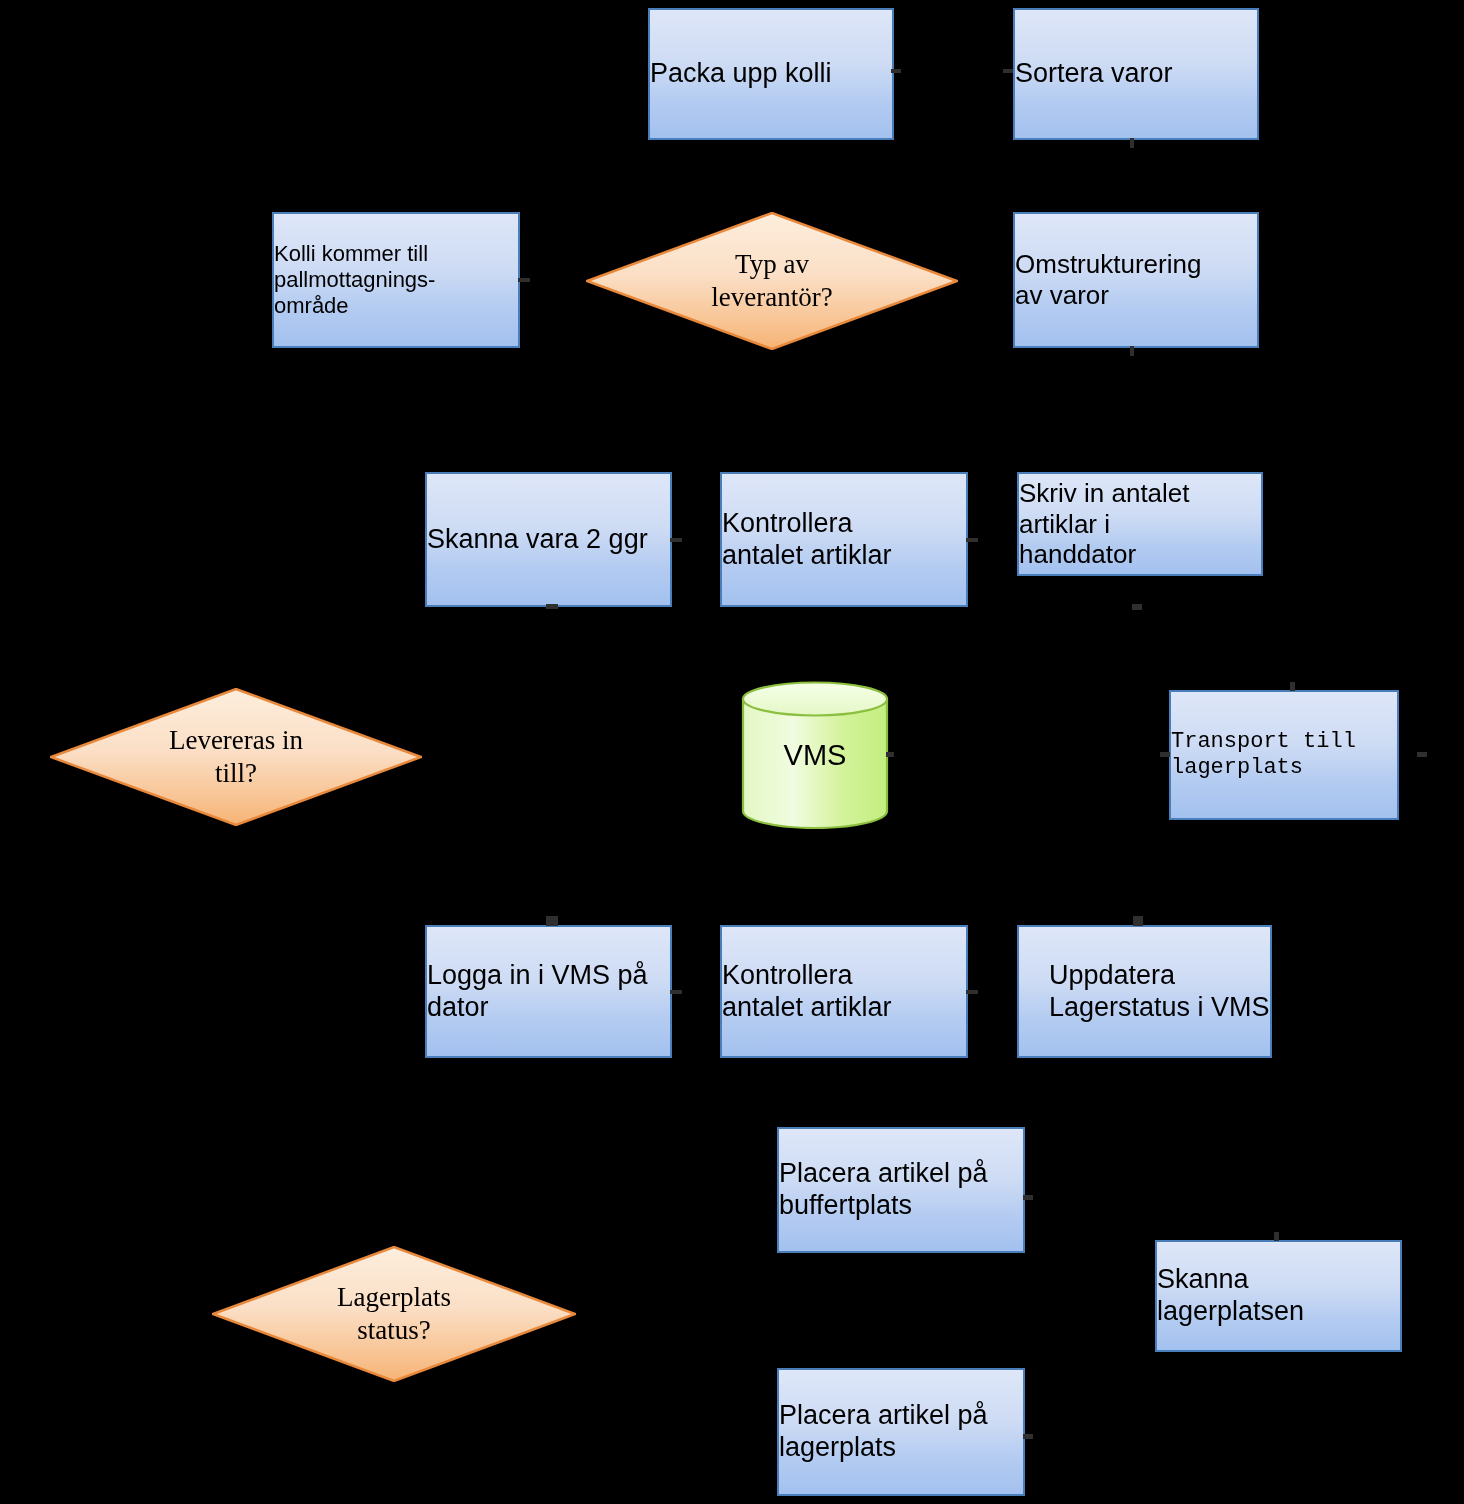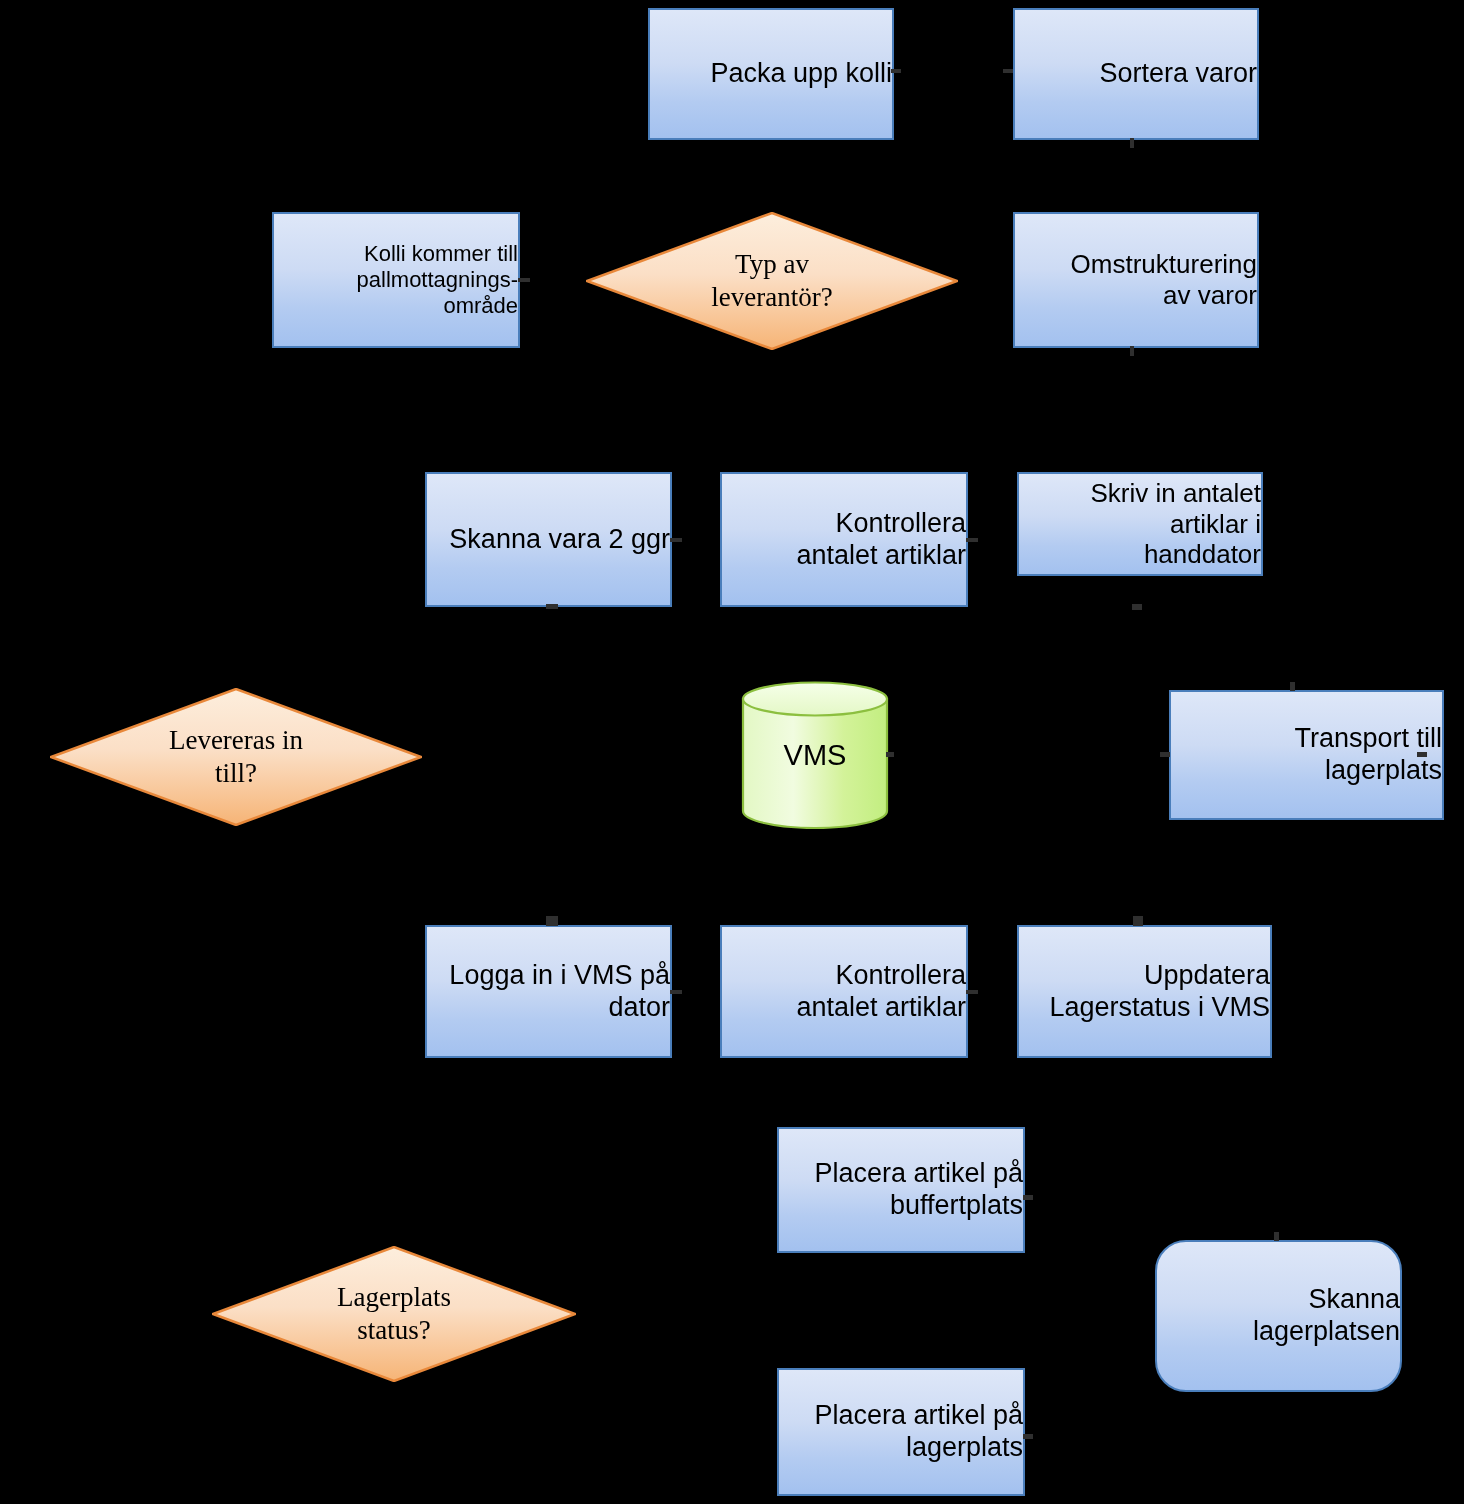--- a/index.html
+++ b/index.html
@@ -20,21 +20,21 @@
   }
   
   .node-box {
     position: absolute;
     box-sizing: border-box;
     border: 2px solid #4a7ebb;
     background: linear-gradient(to bottom, #dee7f8 0%, #cddbf4 42%, #b3cbf1 72%, #a3c1ef 100%);
     display: flex;
     align-items: center;
     justify-content: center;
-    text-align: right;
+    text-align: left;
     color: #000000;
     line-height: 1.18;
     white-space: pre;
   }
   .node-box .txt {
     display: block;
     width: 118%;
     white-space: pre-line;
   }
   
@@ -175,21 +175,21 @@
           <stop offset="100%" stop-color="#e4f8c6"></stop>
         </linearGradient>
       </defs>
       <path d="M3,18 L3,130 A72,17 0 0 0 147,130 L147,18 Z" fill="url(#gradCylBody)" stroke="#8cbf3f" stroke-width="2.2"></path>
       <ellipse cx="75" cy="18" rx="72" ry="16.5" fill="url(#gradCylTop)" stroke="#8cbf3f" stroke-width="2.2"></ellipse>
     </svg>
     <span class="txt" style="font-size:29px;">VMS</span>
   </div>
   <div class="stub" style="left:886px; top:752px; width:8px; height:5px;"></div>
 
-  <div class="node-box" style="left:1169px; top:690px; width:275px; height:130px; font-size:27px;">
+  <div class="node-box" style="left:1169px; top:690px; width:230px; height:130px; font-size:22px;font-family:Liberation Mono, monospace;">
     <span class="txt">Transport  till
 lagerplats</span>
   </div>
   <div class="stub" style="left:1290px; top:682px; width:5px; height:9px;"></div>
   <div class="stub" style="left:1160px; top:752px; width:10px; height:5px;"></div>
   <div class="stub" style="left:1417px; top:752px; width:10px; height:5px;"></div>
 
   <div class="node-box" style="left:425px; top:925px; width:247px; height:133px; font-size:27px;">
     <span class="txt">Logga in i VMS på
 dator</span>
@@ -223,21 +223,21 @@
           <stop offset="45%" stop-color="#fbdfc6"></stop>
           <stop offset="100%" stop-color="#f6b476"></stop>
         </linearGradient>
       </defs>
       <polygon points="182,1 363,68 182,135 1,68" fill="url(#gradDia3)" stroke="#e8883a" stroke-width="2.5"></polygon>
     </svg>
     <span class="txt" style="font-size:27px;">Lagerplats
 status?</span>
   </div>
 
-  <div class="node-box" style="left:1155px; top:1240px; width:247px; height:152px; font-size:27px;border-radius:31px;">
+  <div class="node-box" style="left:1155px; top:1240px; width:247px; height:112px; font-size:27px;">
     <span class="txt">Skanna
 lagerplatsen</span>
   </div>
   <div class="stub" style="left:1274px; top:1232px; width:5px; height:9px;"></div>
 
   <div class="node-box" style="left:777px; top:1368px; width:248px; height:128px; font-size:27px;">
     <span class="txt">Placera artikel på
 lagerplats</span>
   </div>
   <div class="stub" style="left:1023px; top:1434px; width:10px; height:5px;"></div>

